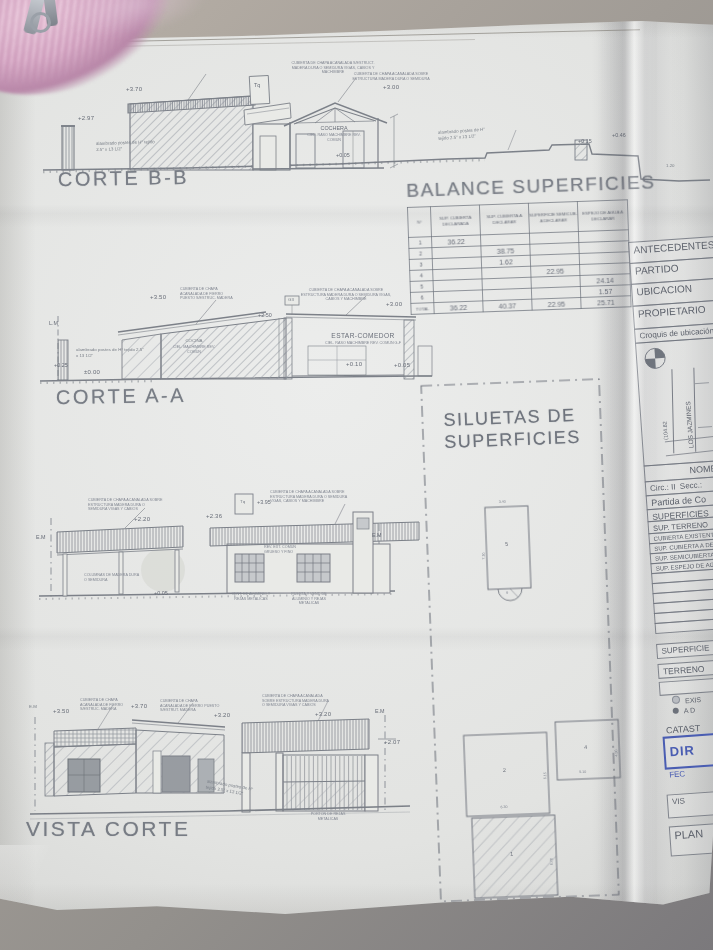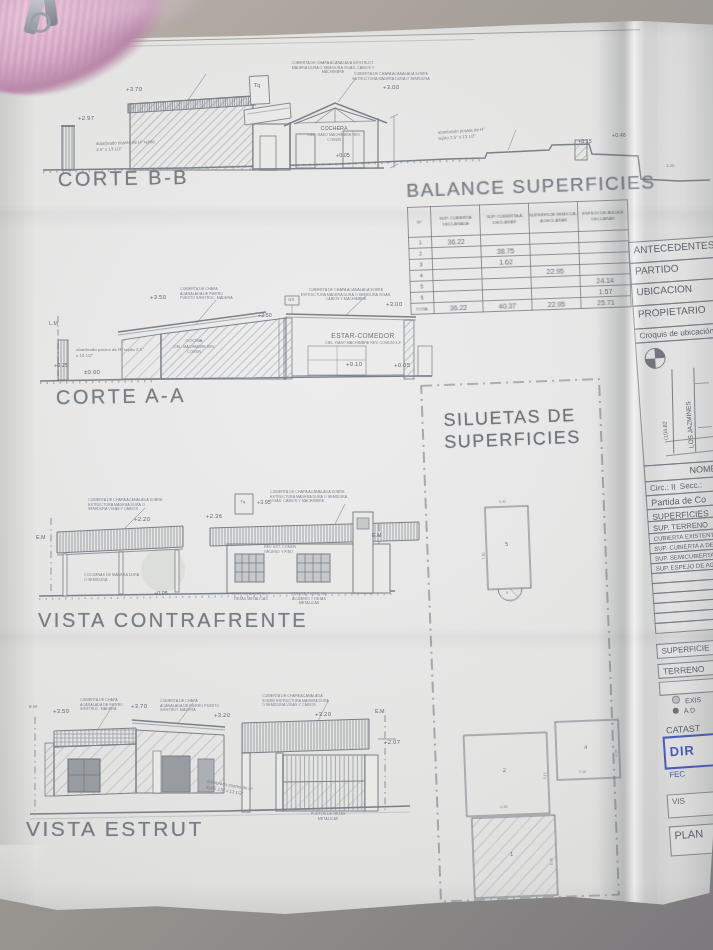--- a/index.html
+++ b/index.html
@@ -292,21 +292,20 @@
   <div class="lbl lvl" style="left:206px;top:513px;">+2.36</div>
   <div class="lbl t4" style="left:240px;top:499px;">Tq</div>
   <div class="lbl t5" style="left:257px;top:499px;">+3.95</div>
   <div class="lbl t3" style="left:270px;top:490px;width:88px;">CUBIERTA DE CHAPA ACANALADA SOBRE ESTRUCTURA MADERA DURA O SEMIDURA VIGAS, CABIOS Y MACHIMBRE</div>
   <div class="lbl t3" style="left:84px;top:573px;width:56px;">COLUMNAS DE MADERA DURA O SEMIDURA</div>
   <div class="lbl t5" style="left:154px;top:590px;">+0.05</div>
   <div class="lbl t3" style="left:264px;top:545px;width:42px;">REV. EXT. COMUN GRUESO Y FINO</div>
   <div class="lbl t3 ctr" style="left:228px;top:592px;width:46px;">VENT. DE ALUMINIO Y REJAS METALICAS</div>
   <div class="lbl t3 ctr" style="left:284px;top:592px;width:50px;">PUERTA Y VENT. DE ALUMINIO Y REJAS METALICAS</div>
   <div class="lbl t5" style="left:372px;top:532px;">E.M</div>
-  <div class="lbl title" style="left:38px;top:608px;font-size:20px;">VISTA CONTRAFRENTE</div>
 
   <svg class="dwg" style="left:28px;top:693px;" width="385" height="135" viewBox="0 0 385 135">
     <g stroke="#70757e" fill="none" stroke-width="1" opacity=".9">
       <path d="M7 24 L7 118" stroke-dasharray="7 4 1.5 4" stroke-width=".8"></path>
       <rect x="17" y="50" width="9" height="53" fill="url(#hatchD)" stroke-width=".8"></rect>
       <path d="M26 38 L108 35 L108 51 L26 54 Z" fill="url(#hatchG)"></path>
       <path d="M26 54 L108 51 L108 100 L26 103 Z" fill="url(#hatchDl)"></path>
       <rect x="40" y="66" width="32" height="33" fill="#90949b" stroke="#5f646d"></rect>
       <path d="M56 66 L56 99 M40 82 L72 82" stroke="#5f646d" stroke-width=".6"></path>
       <path d="M104 27 L197 34" stroke-width="1.6"></path>
@@ -335,21 +334,21 @@
   <div class="lbl t3" style="left:80px;top:698px;width:56px;">CUBIERTA DE CHAPA ACANALADA DE FIERRO S/ESTRUC. MADERA</div>
   <div class="lbl lvl" style="left:131px;top:703px;">+3.70</div>
   <div class="lbl t3" style="left:160px;top:699px;width:60px;">CUBIERTA DE CHAPA ACANALADA DE FIERRO PUESTO S/ESTRUT. MADERA</div>
   <div class="lbl lvl" style="left:214px;top:712px;">+3.20</div>
   <div class="lbl t3" style="left:262px;top:694px;width:70px;">CUBIERTA DE CHAPA ACANALADA SOBRE ESTRUCTURA MADERA DURA O SEMIDURA VIGAS Y CABIOS</div>
   <div class="lbl lvl" style="left:315px;top:711px;">+3.20</div>
   <div class="lbl t5" style="left:375px;top:708px;">E.M</div>
   <div class="lbl lvl" style="left:384px;top:739px;">+2.07</div>
   <div class="lbl t4" style="left:206px;top:783px;width:52px;transform:rotate(10deg);">alambrado postes de H° tejido 2.5" x 13 1/2"</div>
   <div class="lbl t3 ctr" style="left:300px;top:812px;width:56px;">PORTON DE REJAS METALICAS</div>
-  <div class="lbl title" style="left:26px;top:816px;font-size:21px;">VISTA ESTRUT</div>
+  <div class="lbl title" style="left:26px;top:816px;font-size:21px;">VISTA CORTE</div>
 
   <div class="panel">
     <div class="prow" style="height:22px;font-size:10px;">ANTECEDENTES</div>
     <div class="prow" style="height:22px;font-size:10px;">PARTIDO</div>
     <div class="prow" style="height:23px;font-size:10px;">UBICACION</div>
     <div class="prow" style="height:24px;font-size:10px;">PROPIETARIO</div>
     <div class="prow" style="height:15px;font-size:8px;">Croquis de ubicación</div>
     <div class="prow" style="height:124px;position:relative;">
       <svg style="left:0;top:0;" width="120" height="122" viewBox="0 0 120 122">
         <g stroke="#70757e" fill="none" stroke-width=".9">

